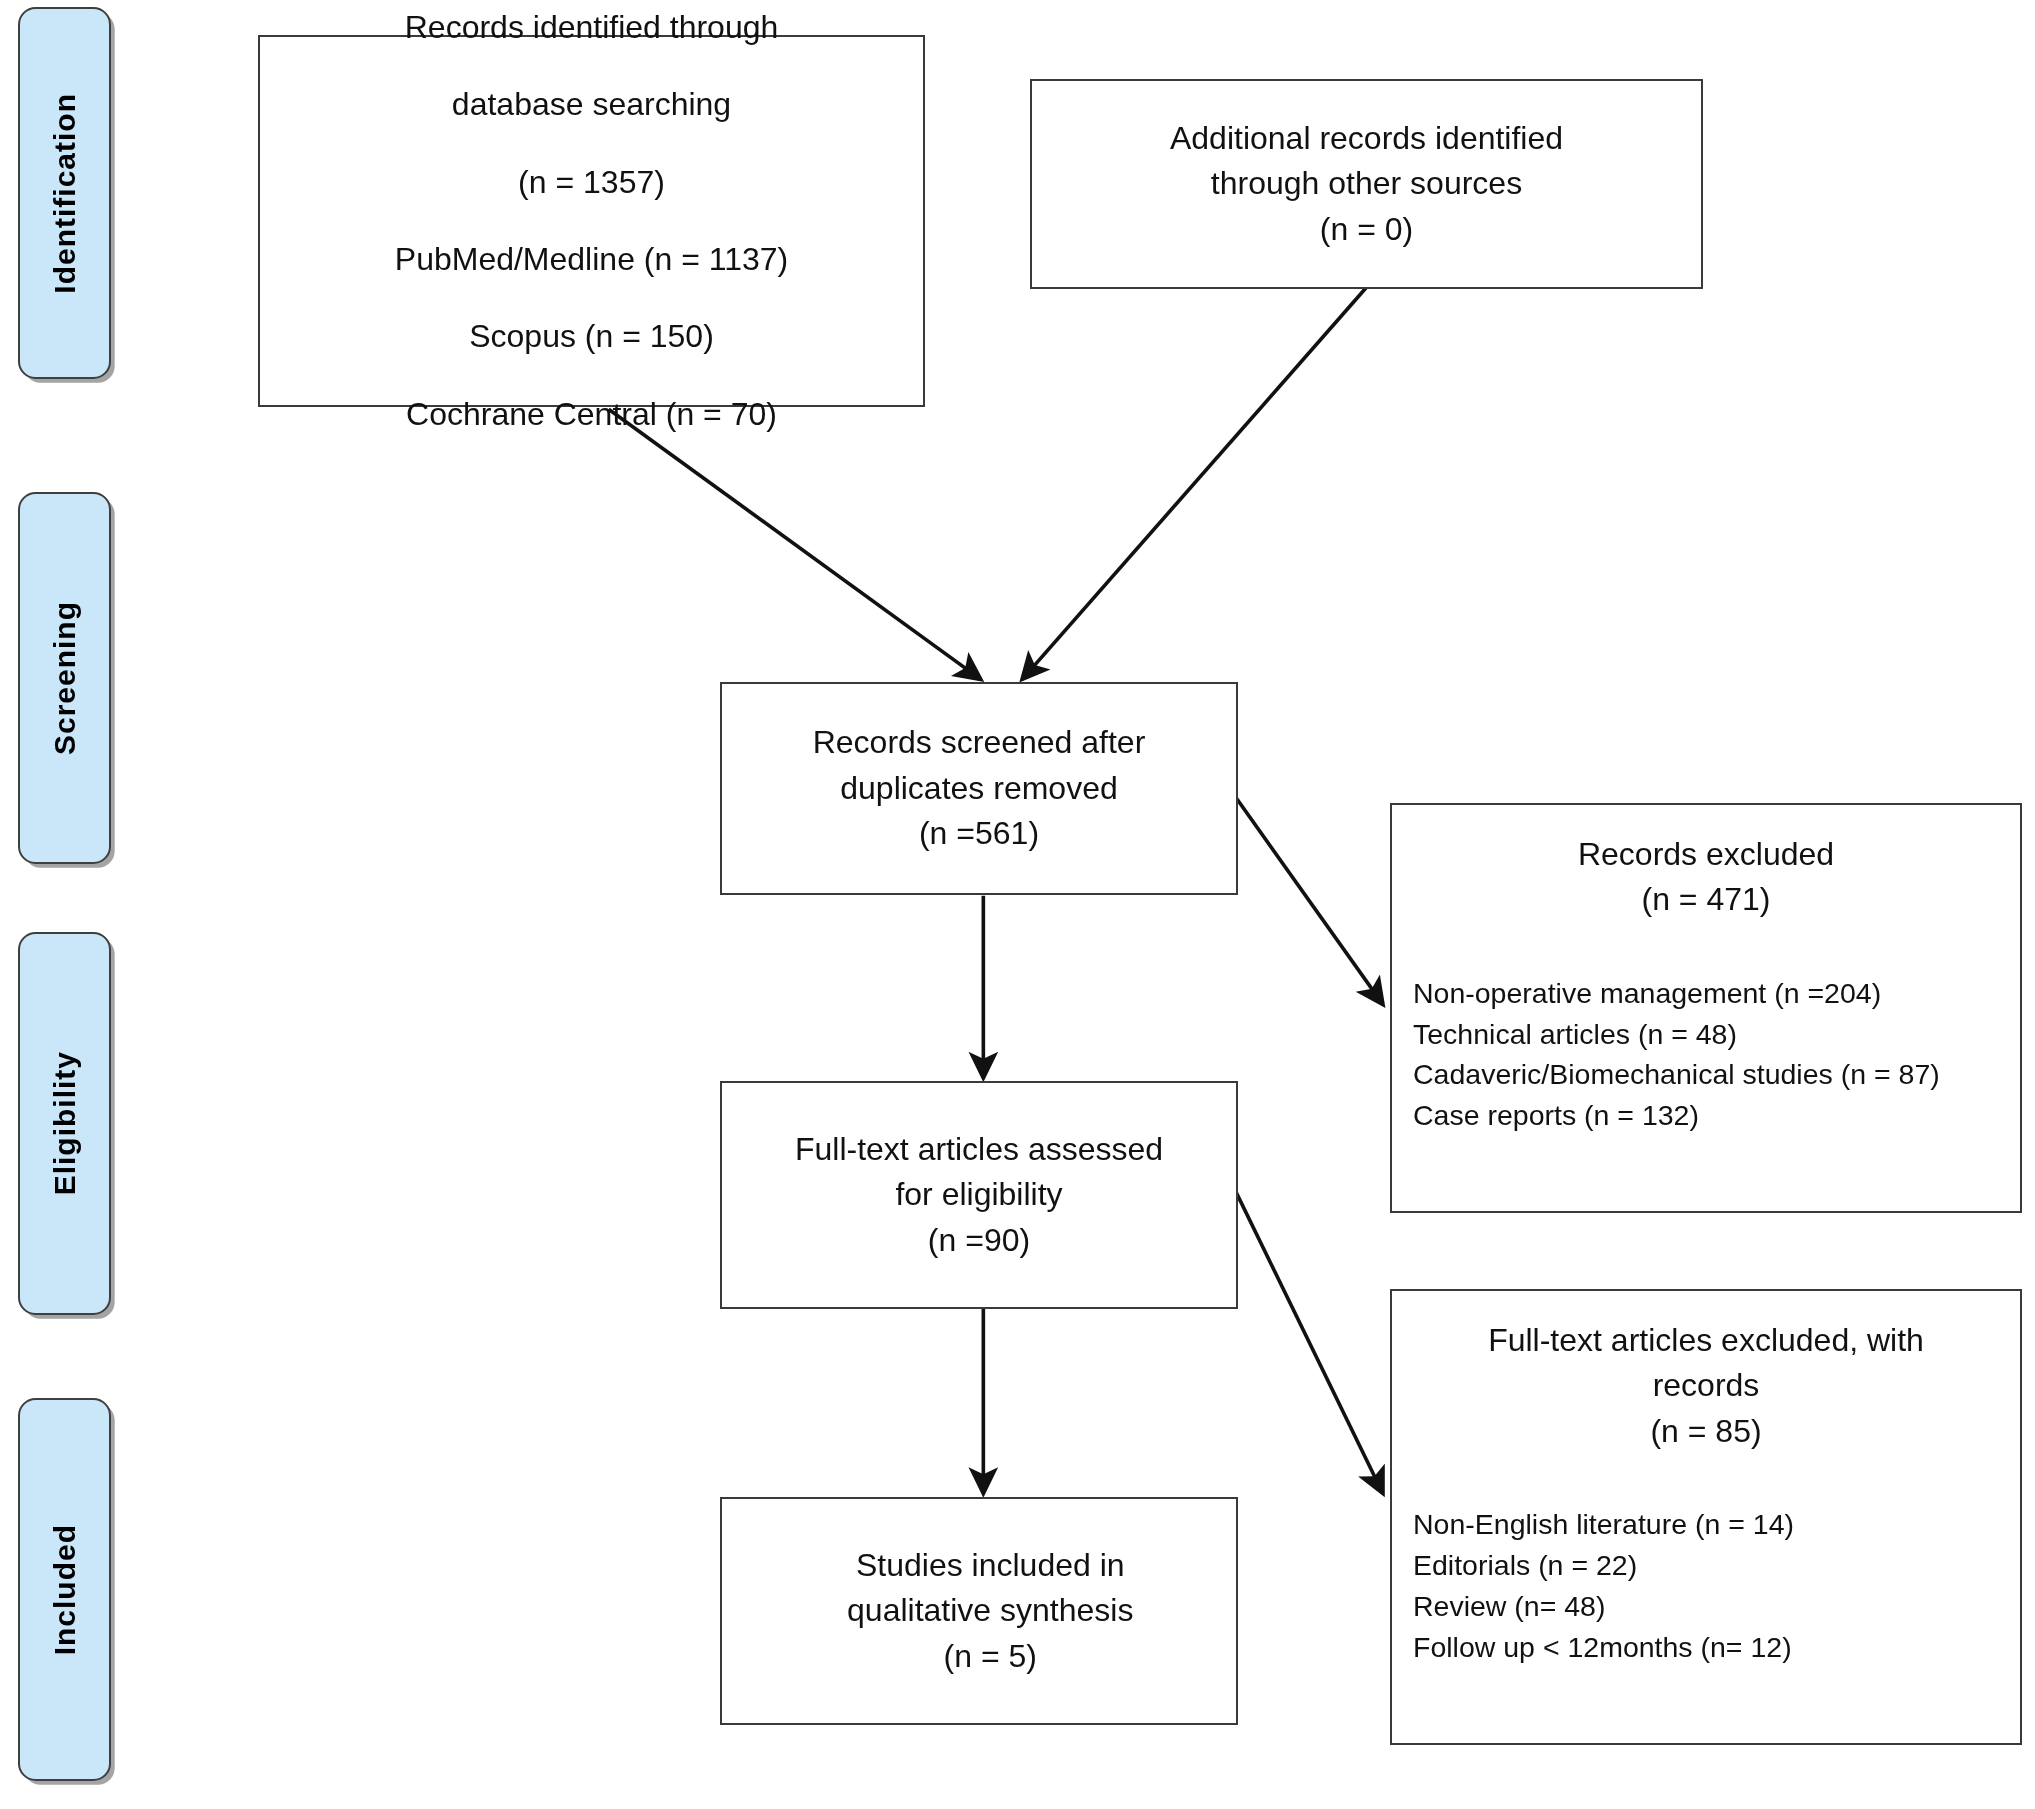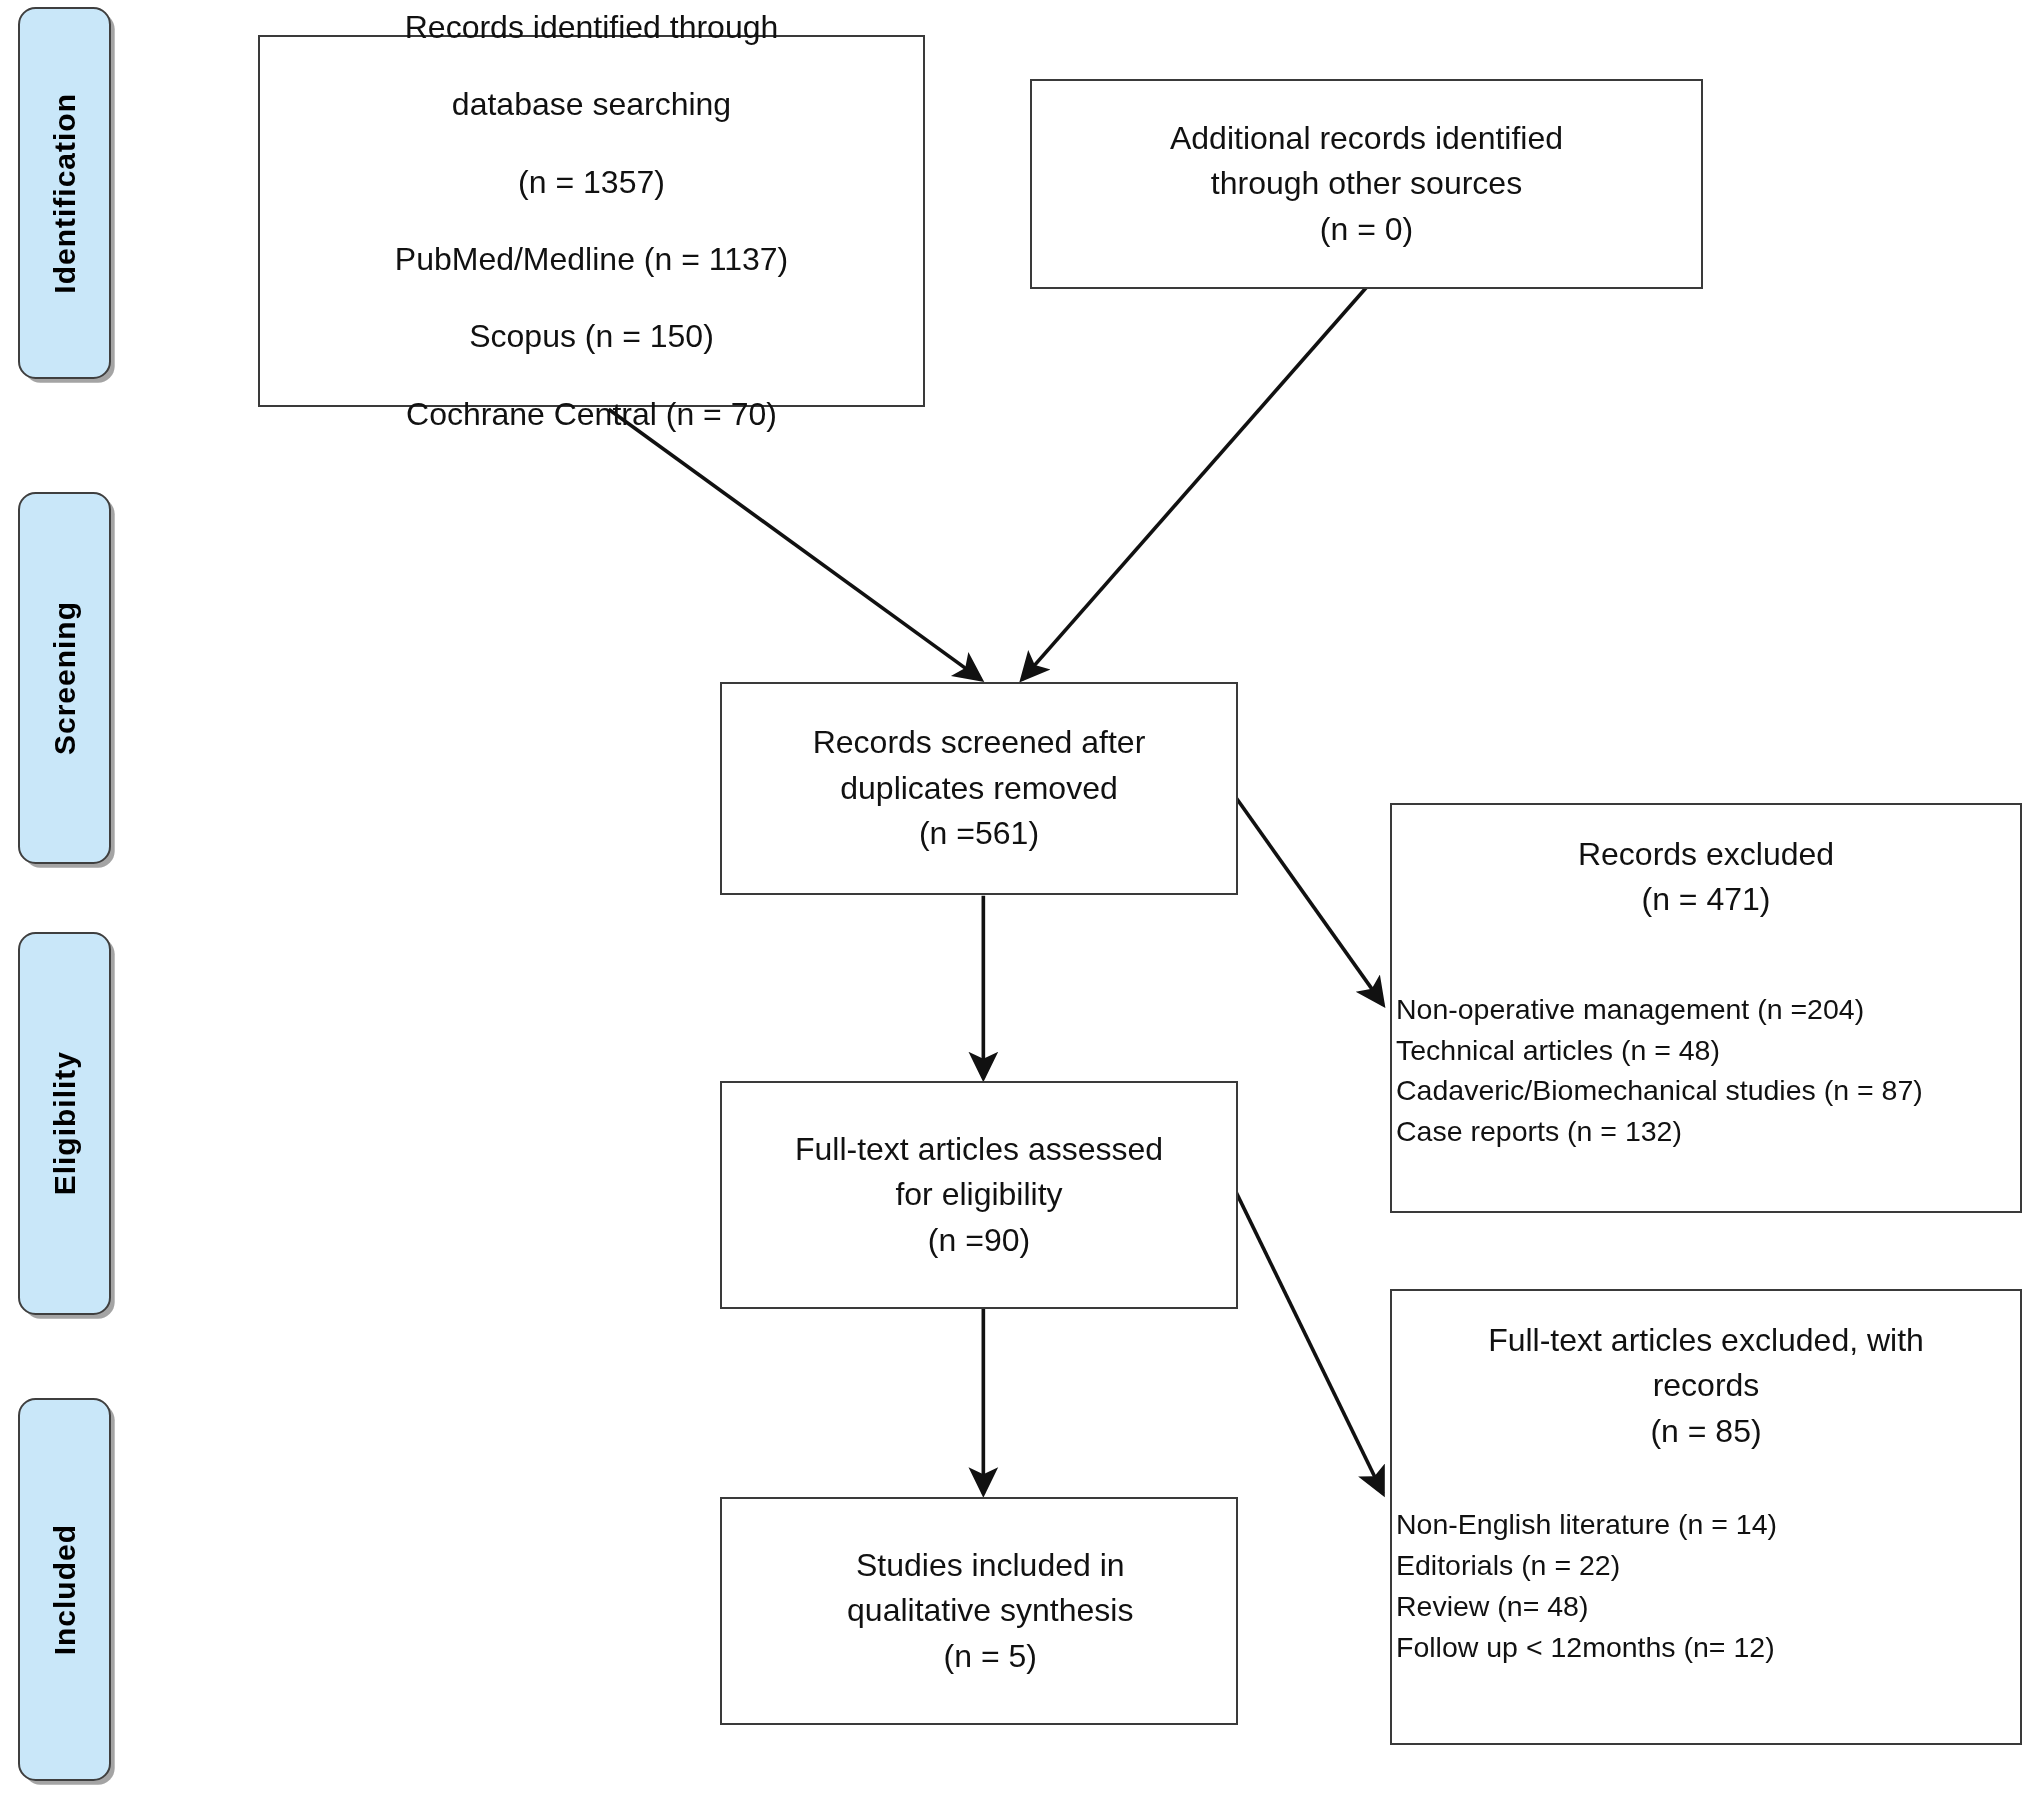--- a/index.html
+++ b/index.html
@@ -67,21 +67,21 @@
   }
   .flow-box.with-list .heading-block {
     margin-top: 27px;
     text-align: center;
   }
   .flow-box.with-list .heading-block .line {
     text-align: center;
   }
   .flow-box.with-list .reason-block {
     margin-top: 50px;
-    padding-left: 4px;
+    padding-left: 21px;
     text-align: left;
   }
   .flow-box.with-list .reason-block .line {
     text-align: left;
     font-size: 28.5px;
     line-height: 1.43;
   }
 
   
   #connectors {
@@ -148,21 +148,21 @@
     <div class="line">through other sources</div>
     <div class="line">(n = 0)</div>
   </div>
 
   <div class="flow-box" style="left:720px; top:682px; width:518px; height:213px;justify-content:center;">
     <div class="line">Records screened after</div>
     <div class="line">duplicates removed</div>
     <div class="line">(n =561)</div>
   </div>
 
-  <div class="flow-box with-list" style="left:1390px; top:803px; width:632px; height:410px;gap:16px;">
+  <div class="flow-box with-list" style="left:1390px; top:803px; width:632px; height:410px;">
     <div class="heading-block">
       <div class="line">Records excluded</div>
       <div class="line">(n = 471)</div>
     </div>
     <div class="reason-block">
       <div class="line">Non-operative management (n =204)</div>
       <div class="line">Technical articles (n = 48)</div>
       <div class="line">Cadaveric/Biomechanical studies (n = 87)</div>
       <div class="line">Case reports (n = 132)</div>
     </div>

